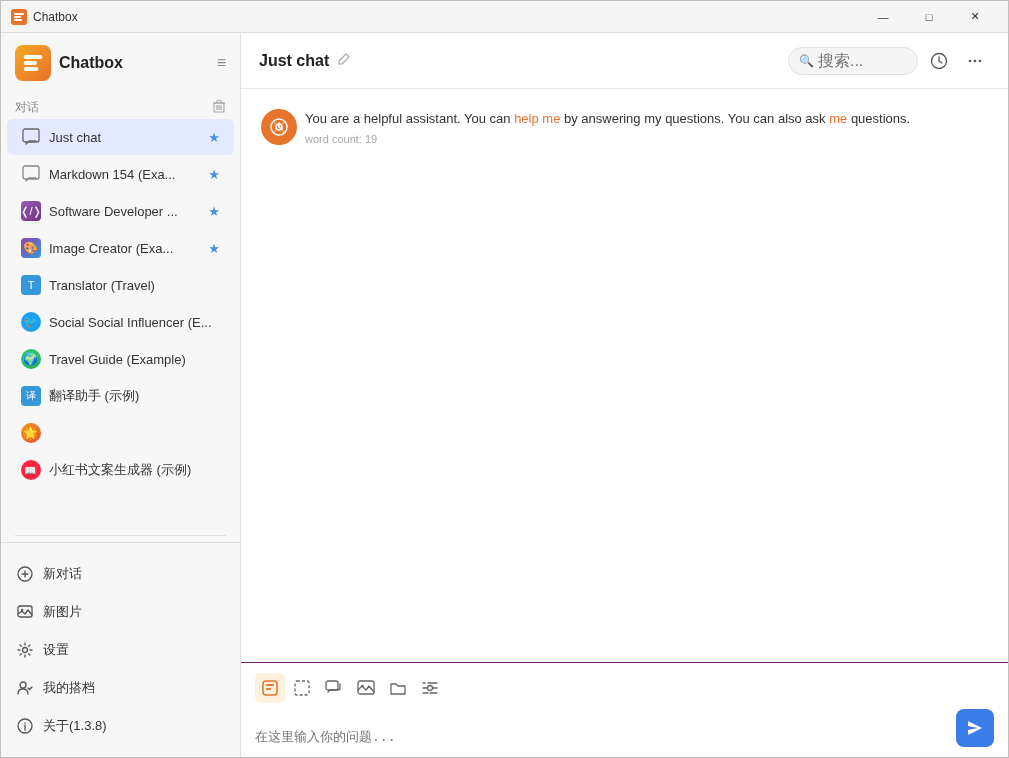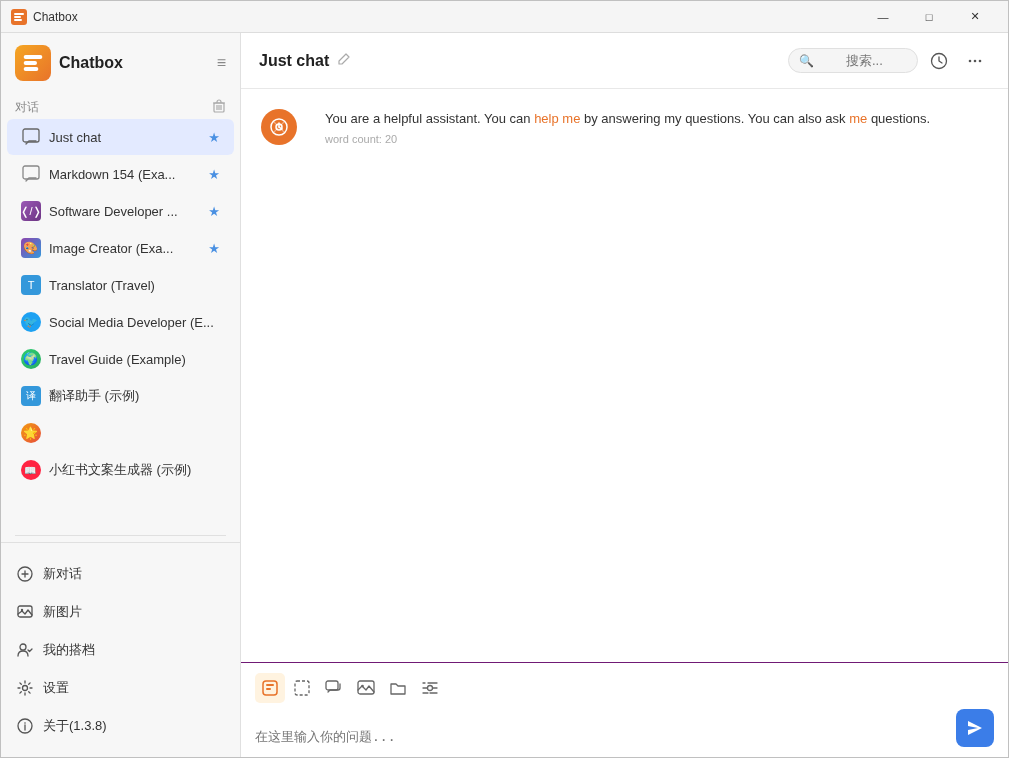--- a/index.html
+++ b/index.html
@@ -224,25 +224,24 @@
       border: 1px solid #e0e0e0;
       border-radius: 20px;
       padding: 4px 10px;
       gap: 4px;
       width: 130px;
     }
     .search-icon { color: #aaa; font-size: 12px; }
     .search-input {
       border: none;
       background: transparent;
-      font-size: 13px;
+      font-size: 16px;
       color: #999;
       outline: none;
       width: 80px;
-      margin-left: 28px;
     }
     .header-icon-btn {
       width: 30px;
       height: 30px;
       border-radius: 6px;
       display: flex;
       align-items: center;
       justify-content: center;
       cursor: pointer;
       color: #555;
@@ -250,21 +249,21 @@
     }
 
     
     .messages-area {
       flex: 1;
       overflow-y: auto;
       padding: 20px 20px;
     }
     .message {
       display: flex;
-      gap: 28px;
+      gap: 8px;
       margin-bottom: 16px;
     }
     .message-avatar {
       width: 36px;
       height: 36px;
       border-radius: 50%;
       background: #e8732a;
       display: flex;
       align-items: center;
       justify-content: center;
@@ -443,21 +442,21 @@
           <div class="sidebar-item-icon">
             <div style="width:20px;height:20px;border-radius:4px;background:#3498db;display:flex;align-items:center;justify-content:center;font-size:11px;color:white;">T</div>
           </div>
           <span class="sidebar-item-label">Translator (Travel)</span>
         </div>
 
         <div class="sidebar-item">
           <div class="sidebar-item-icon">
             <div style="width:20px;height:20px;border-radius:50%;background:#1da1f2;display:flex;align-items:center;justify-content:center;font-size:12px;color:white;">🐦</div>
           </div>
-          <span class="sidebar-item-label">Social Media Developer (E...</span>
+          <span class="sidebar-item-label">Social Social Influencer (E...</span>
         </div>
 
         <div class="sidebar-item">
           <div class="sidebar-item-icon">
             <div style="width:20px;height:20px;border-radius:50%;background:linear-gradient(135deg,#2ecc71,#27ae60);display:flex;align-items:center;justify-content:center;font-size:12px;">🌍</div>
           </div>
           <span class="sidebar-item-label">Travel Guide (Example)</span>
         </div>
 
         <div class="sidebar-item">
@@ -499,35 +498,35 @@
               <rect x="1" y="2" width="14" height="11" rx="2" stroke="#555" stroke-width="1.3"></rect>
               <path d="M1 10l4-3 3 3 3-4 4 5" stroke="#555" stroke-width="1.3" stroke-linecap="round" stroke-linejoin="round"></path>
               <circle cx="5" cy="6" r="1.2" fill="#555"></circle>
             </svg>
           </div>
           <span>新图片</span>
         </div>
         <div class="sidebar-bottom-item">
           <div class="sidebar-bottom-icon">
             <svg width="16" height="16" viewBox="0 0 16 16" fill="none">
+              <circle cx="8" cy="8" r="2.5" stroke="#555" stroke-width="1.3"></circle>
+              <path d="M8 1v2M8 13v2M1 8h2M13 8h2M2.9 2.9l1.4 1.4M11.7 11.7l1.4 1.4M2.9 13.1l1.4-1.4M11.7 4.3l1.4-1.4" stroke="#555" stroke-width="1.3" stroke-linecap="round"></path>
+            </svg>
+          </div>
+          <span>设置</span>
+        </div>
+        <div class="sidebar-bottom-item">
+          <div class="sidebar-bottom-icon">
+            <svg width="16" height="16" viewBox="0 0 16 16" fill="none">
               <circle cx="6" cy="5" r="3" stroke="#555" stroke-width="1.3"></circle>
               <path d="M1 14c0-3 2-5 5-5s5 2 5 5" stroke="#555" stroke-width="1.3" stroke-linecap="round"></path>
               <path d="M11 8l1.5 1.5L15 7" stroke="#555" stroke-width="1.3" stroke-linecap="round" stroke-linejoin="round"></path>
             </svg>
           </div>
           <span>我的搭档</span>
-        </div>
-        <div class="sidebar-bottom-item">
-          <div class="sidebar-bottom-icon">
-            <svg width="16" height="16" viewBox="0 0 16 16" fill="none">
-              <circle cx="8" cy="8" r="2.5" stroke="#555" stroke-width="1.3"></circle>
-              <path d="M8 1v2M8 13v2M1 8h2M13 8h2M2.9 2.9l1.4 1.4M11.7 11.7l1.4 1.4M2.9 13.1l1.4-1.4M11.7 4.3l1.4-1.4" stroke="#555" stroke-width="1.3" stroke-linecap="round"></path>
-            </svg>
-          </div>
-          <span>设置</span>
         </div>
         <div class="sidebar-bottom-item">
           <div class="sidebar-bottom-icon">
             <svg width="16" height="16" viewBox="0 0 16 16" fill="none">
               <circle cx="8" cy="8" r="7" stroke="#555" stroke-width="1.3"></circle>
               <path d="M8 7v5" stroke="#555" stroke-width="1.3" stroke-linecap="round"></path>
               <circle cx="8" cy="5" r="0.8" fill="#555"></circle>
             </svg>
           </div>
           <span>关于(1.3.8)</span>
@@ -571,21 +570,21 @@
               <circle cx="10" cy="10" r="8" stroke="white" stroke-width="1.5"></circle>
               <path d="M10 6v4l3 2" stroke="white" stroke-width="1.5" stroke-linecap="round"></path>
               <circle cx="10" cy="10" r="3" stroke="white" stroke-width="1.5"></circle>
               <path d="M4 4l12 12M4 16L16 4" stroke="white" stroke-width="1.2" opacity="0.4"></path>
             </svg>
           </div>
           <div class="message-body">
             <div class="message-text">
               <span>You are a helpful assistant. You can </span><span style="color:#e8732a;">help me</span><span> by answering my questions. You can also ask </span><span style="color:#e8732a;">me</span><span> questions.</span>
             </div>
-            <div class="message-meta">word count: 20</div>
+            <div class="message-meta">word count: 19</div>
           </div>
         </div>
       </div>
 
       <div class="input-area">
         <div class="input-toolbar">
           <div class="input-toolbar-btn active">
             <svg width="18" height="18" viewBox="0 0 18 18" fill="none">
               <rect x="2" y="2" width="14" height="14" rx="3" stroke="#e8732a" stroke-width="1.5"></rect>
               <rect x="5" y="5" width="8" height="2" rx="1" fill="#e8732a"></rect>

